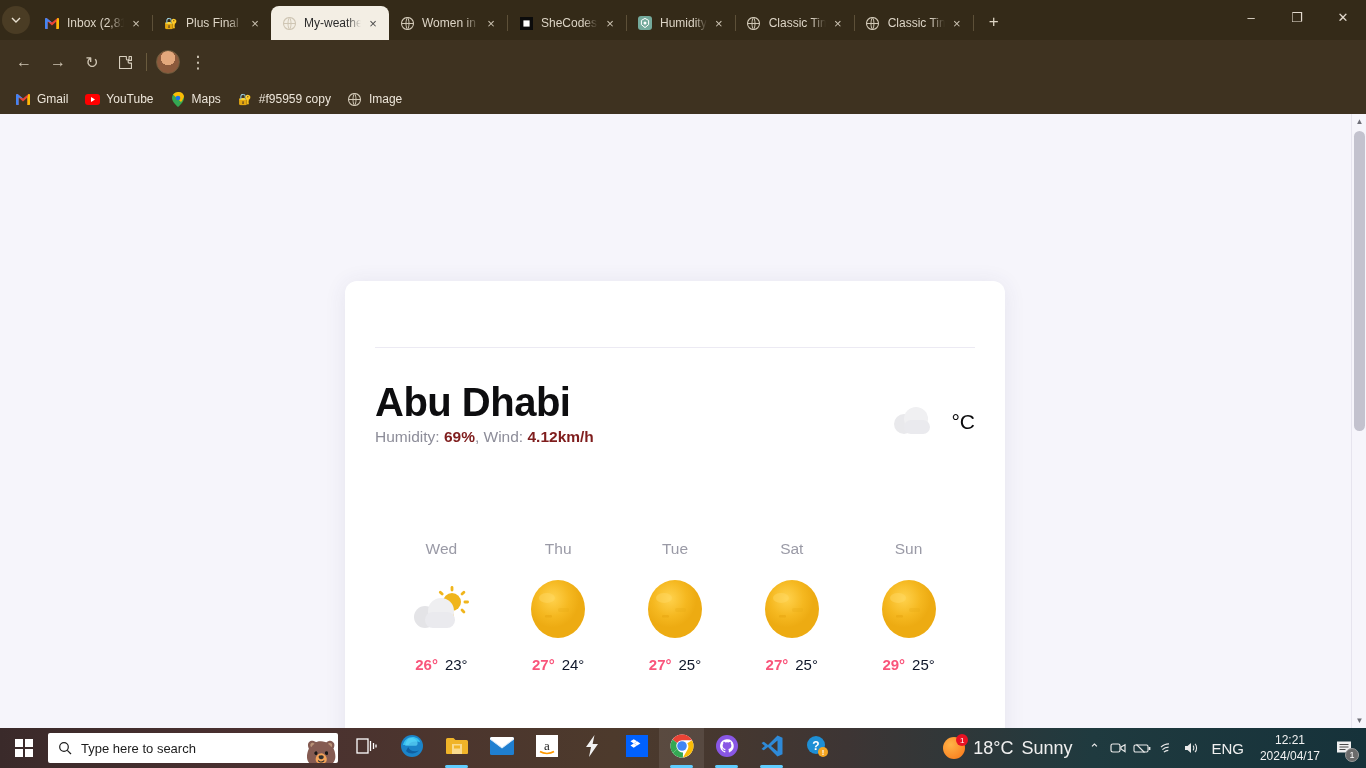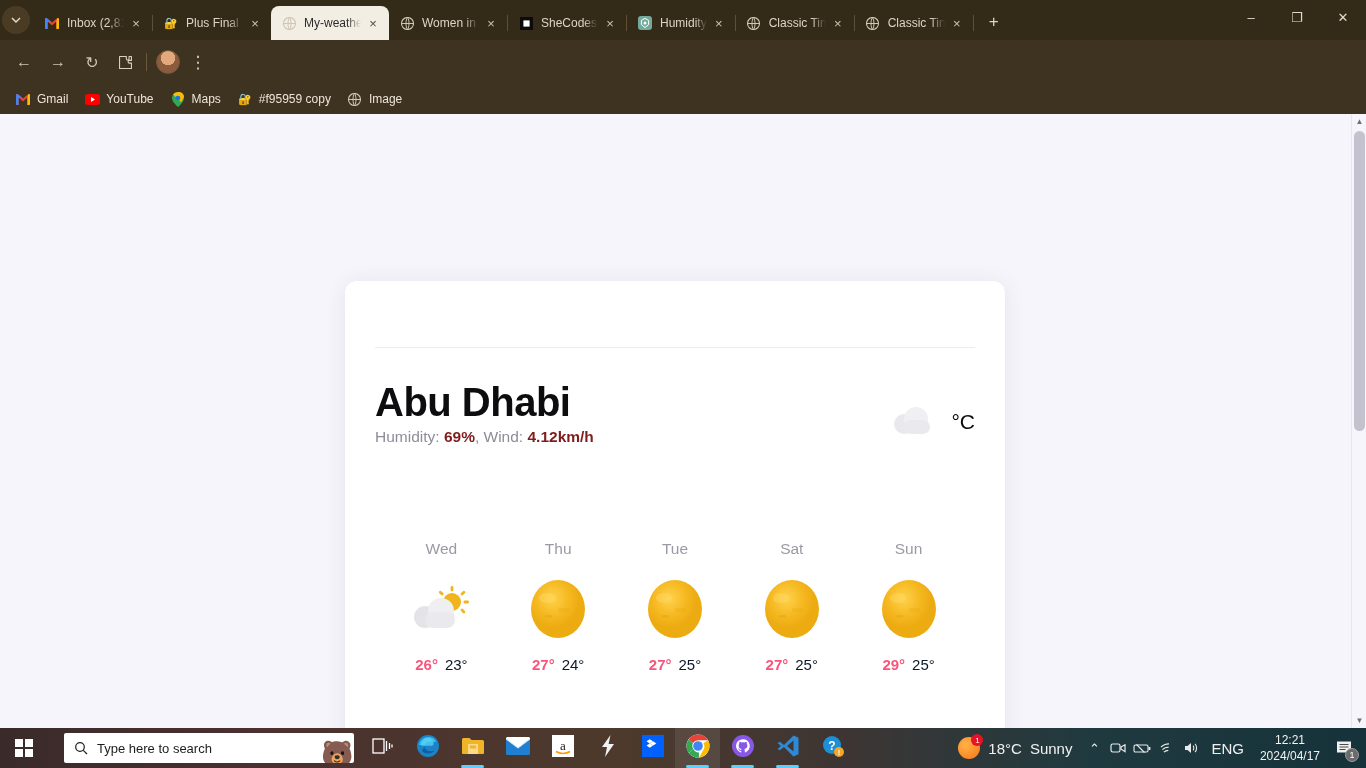--- a/index.html
+++ b/index.html
@@ -182,21 +182,21 @@
   .taskbar {
     height: 40px; background: #2c2c2c;
     background: linear-gradient(90deg,#3a2a2a 0%, #4a3030 18%, #4d3a2c 45%, #3d3534 62%, #1f3a3f 80%, #16323a 100%);
     display: flex; align-items: center; flex: none; position: relative;
   }
   .start { width: 48px; height: 40px; display: flex; align-items: center; justify-content: center; cursor: pointer; }
   .start-grid { display: grid; grid-template-columns: 8px 8px; grid-template-rows: 8px 8px; gap: 2px; }
   .start-grid i { background: #ffffff; display: block; }
   .tsearch {
     width: 290px; height: 30px; background: #ffffff; border-radius: 2px;
-    display: flex; align-items: center; padding: 0 10px; margin-left: 16px;
+    display: flex; align-items: center; padding: 0 10px; margin-left: 0;
     position: relative; overflow: hidden; cursor: text;
   }
   .tsearch-txt { font-size: 13px; color: #1c1c1c; margin-left: 9px; }
   .bear {
     position: absolute; right: 0; bottom: -4px; font-size: 26px; line-height: 1;
   }
   .taskicon {
     width: 45px; height: 40px; display: flex; align-items: center; justify-content: center;
     position: relative; cursor: pointer;
   }
@@ -204,21 +204,21 @@
   .taskicon .underline {
     position: absolute; bottom: 0; left: 11px; width: 23px; height: 3px; background: #60cdff; border-radius: 2px;
   }
   .tray { margin-left: auto; display: flex; align-items: center; height: 40px; padding-right: 4px; }
   .tray-weather { display: flex; align-items: center; gap: 8px; padding: 0 10px; cursor: pointer; }
   .tw-icon { position: relative; width: 22px; height: 22px; }
   .tw-sun { position:absolute; inset:0; border-radius:50%;
             background: radial-gradient(circle at 35% 35%, #ffb347, #f97316); }
   .tw-badge { position:absolute; right:-3px; top:-3px; width:12px; height:12px; border-radius:50%;
               background:#e81123; color:#fff; font-size:8px; display:flex; align-items:center; justify-content:center; }
-  .tw-text { font-size: 15px; color: #f0f0f0; }
+  .tw-text { font-size: 18px; color: #f0f0f0; }
   .tray-ico { min-width: 24px; height: 40px; display: flex; align-items: center; justify-content: center;
               color: #eaeaea; font-size: 13px; cursor: pointer; padding: 0 3px; }
   .tray-lang { font-size: 15px; color: #f0f0f0; padding: 0 8px; cursor: pointer; }
   .clock { text-align: center; font-size: 12px; color: #f2f2f2; line-height: 1.35; padding: 0 8px; cursor: pointer; }
   .notif { width: 34px; height: 40px; display: flex; align-items: center; justify-content: center;
            position: relative; color: #f0f0f0; cursor: pointer; }
   .notif-count {
     position: absolute; right: 3px; bottom: 6px; width: 14px; height: 14px; border-radius: 50%;
     background: #6b6b6b; color: #fff; font-size: 9px; display: flex; align-items: center; justify-content: center;
     border: 1px solid #9a9a9a;

